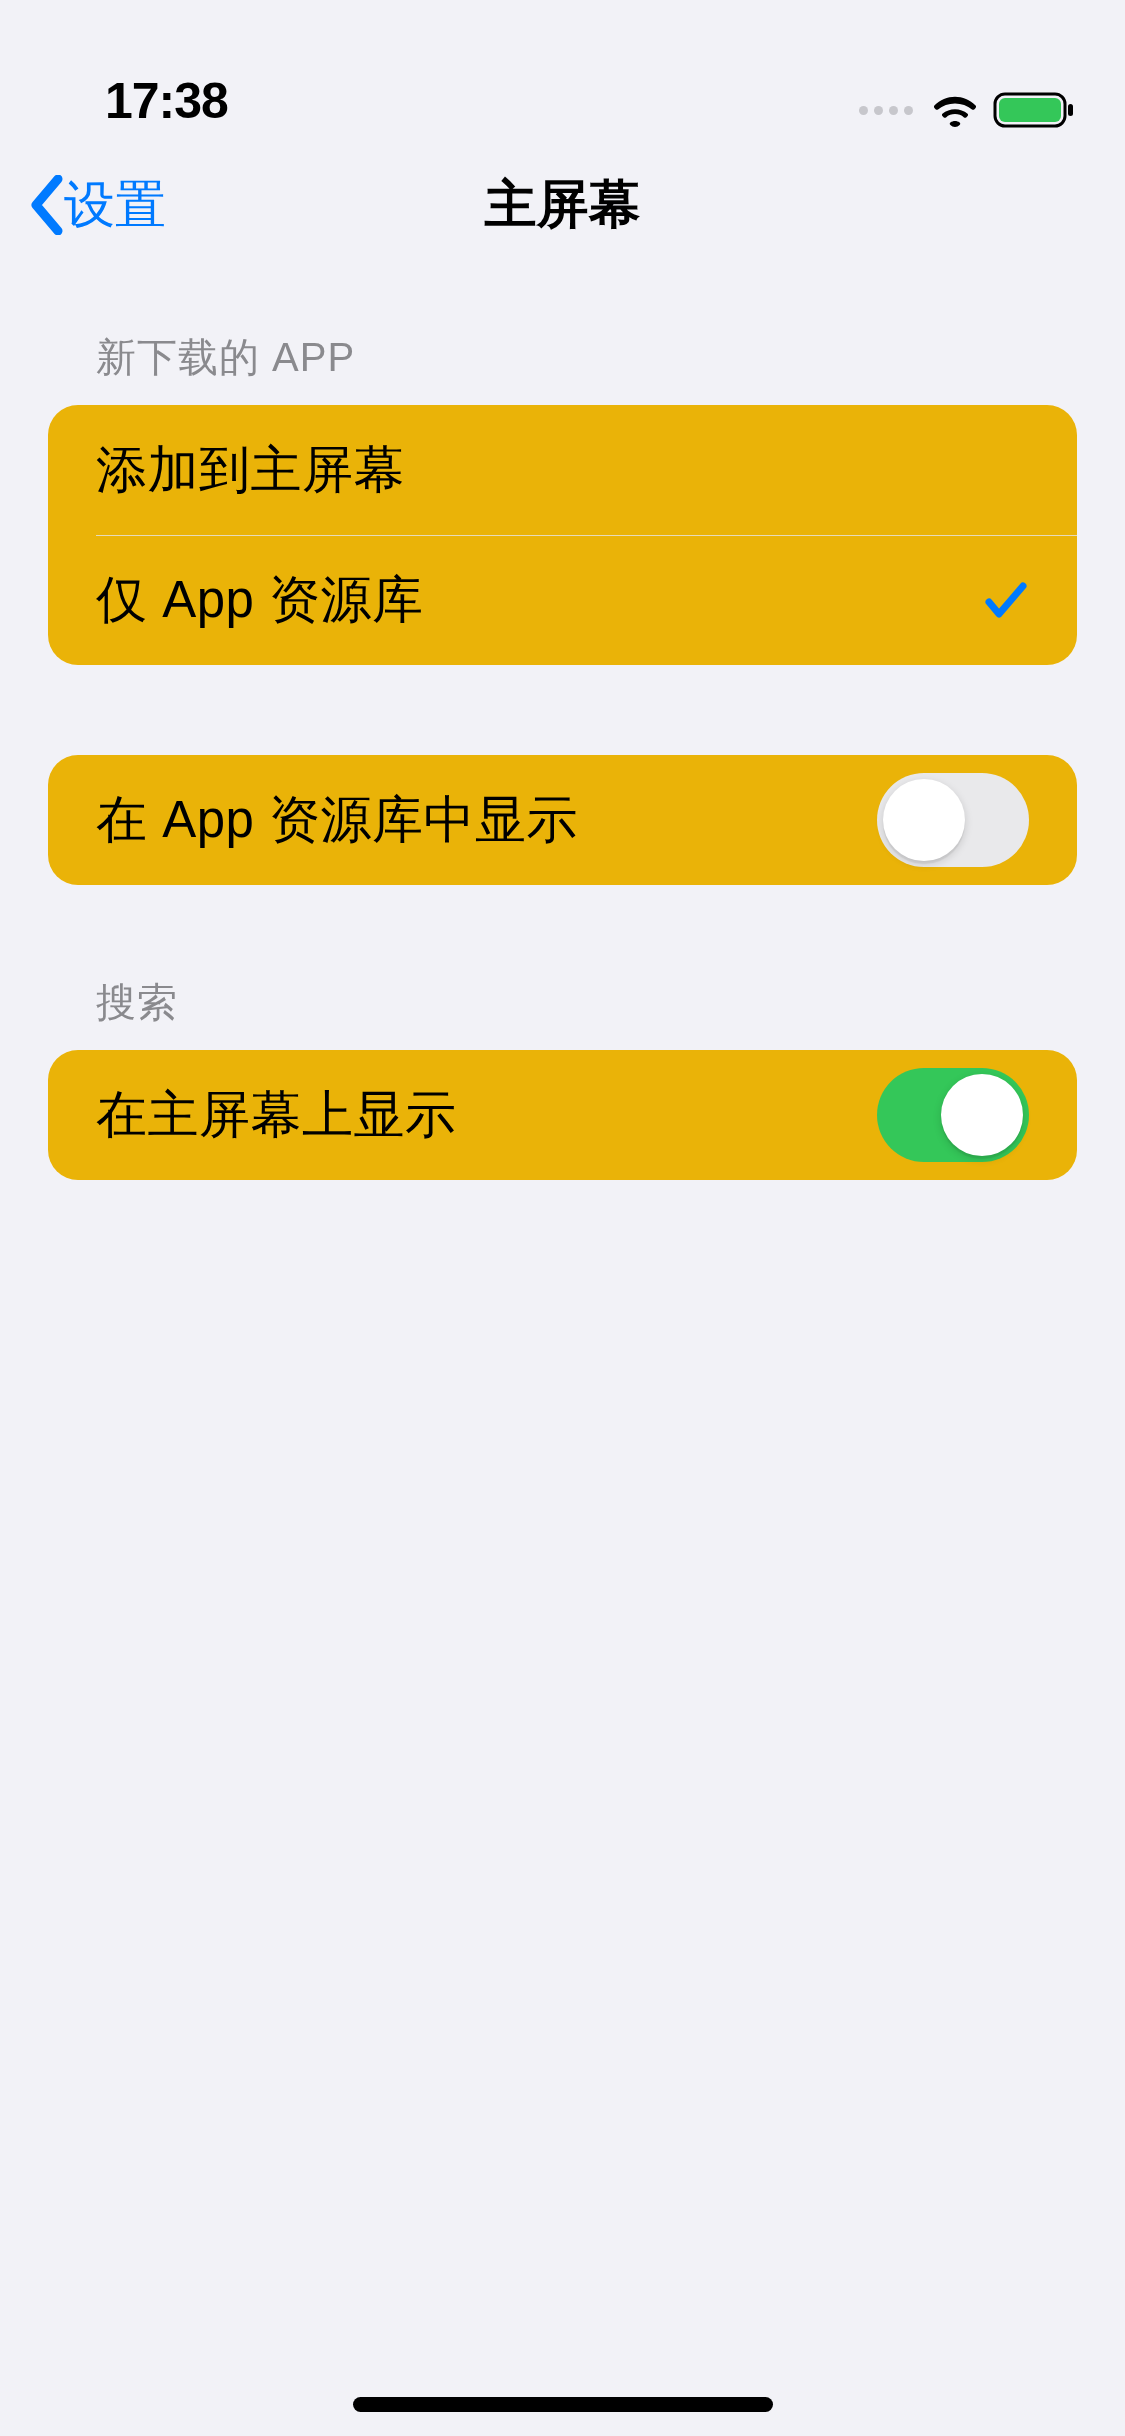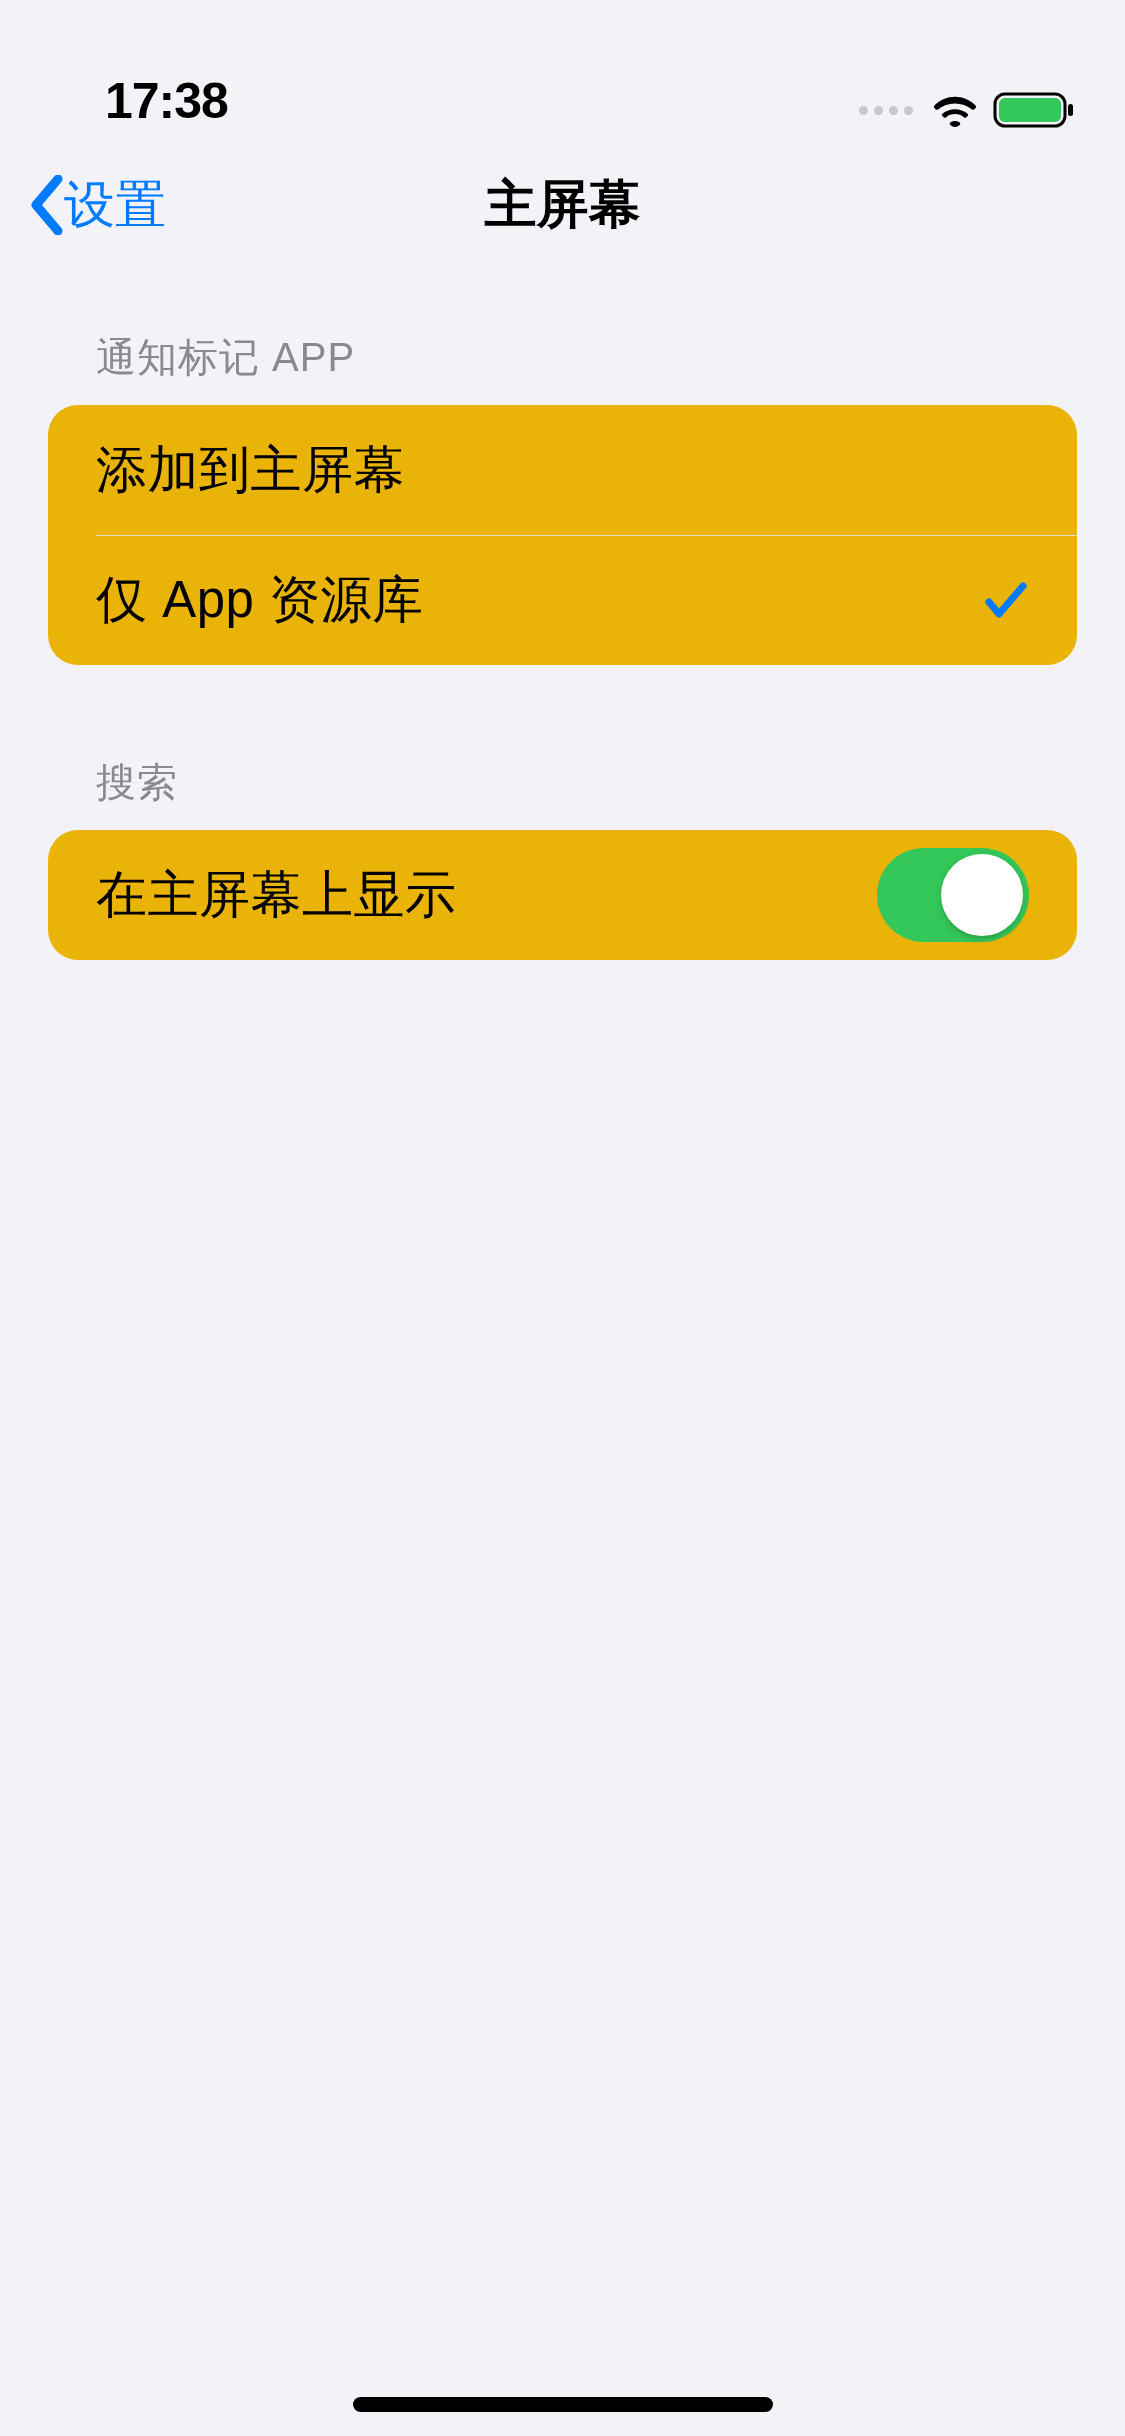--- a/index.html
+++ b/index.html
@@ -219,35 +219,43 @@
           <path d="M15 2 L4 15 L15 28" stroke="#007aff" stroke-width="4.5" fill="none" stroke-linecap="round" stroke-linejoin="round"></path>
         </svg>
     </span>
     <span>设置</span>
   </div>
   <div class="nav-title">主屏幕</div>
 </div>
 
 <div class="content">
 
-  <div class="section-header">通知标记 APP</div>
+  <div class="section-header">新下载的 APP</div>
   <div class="group">
     <div class="row">
       <span class="row-label">添加到主屏幕</span>
     </div>
     <div class="row">
       <span class="row-label">仅 App 资源库</span>
       <span class="check-icon">
         <svg viewBox="0 0 24 24">
             <path d="M4 13 L9 19 L21 5" stroke="#007aff" stroke-width="3.5" fill="none" stroke-linecap="round" stroke-linejoin="round"></path>
           </svg>
       </span>
     </div>
   </div>
 
+  <div class="group">
+    <div class="row">
+      <span class="row-label">在 App 资源库中显示</span>
+      <div class="toggle toggle-off">
+        <div class="toggle-knob"></div>
+      </div>
+    </div>
+  </div>
 
   <div class="section-header">搜索</div>
   <div class="group">
     <div class="row">
       <span class="row-label">在主屏幕上显示</span>
       <div class="toggle toggle-on">
         <div class="toggle-knob"></div>
       </div>
     </div>
   </div>

